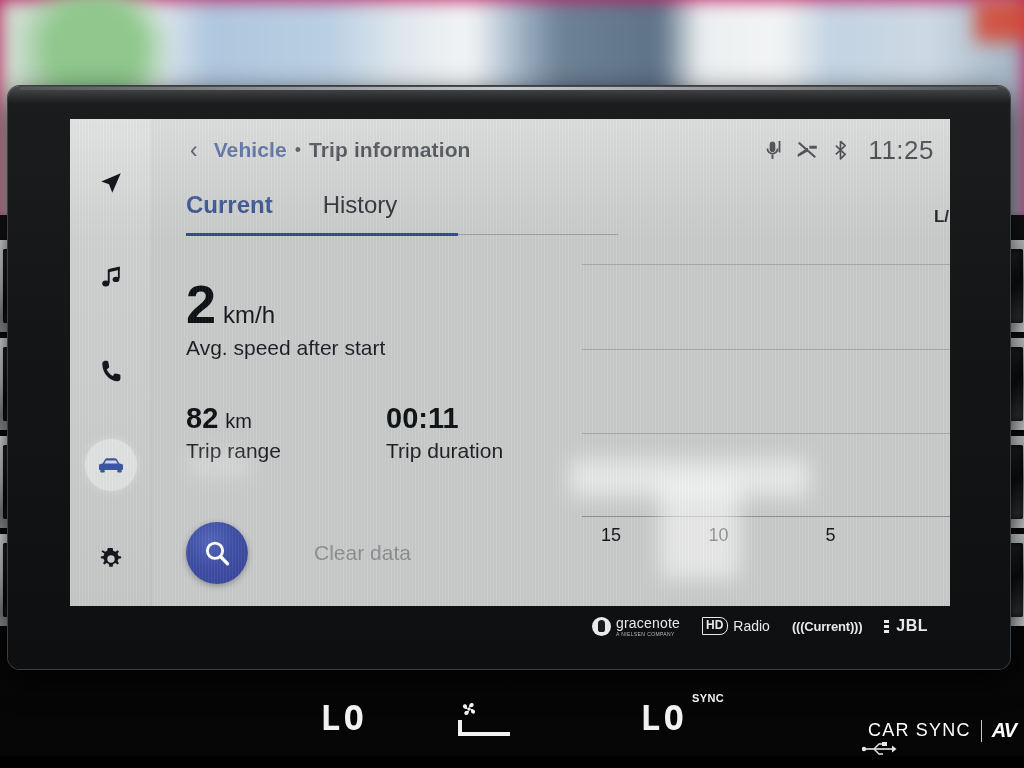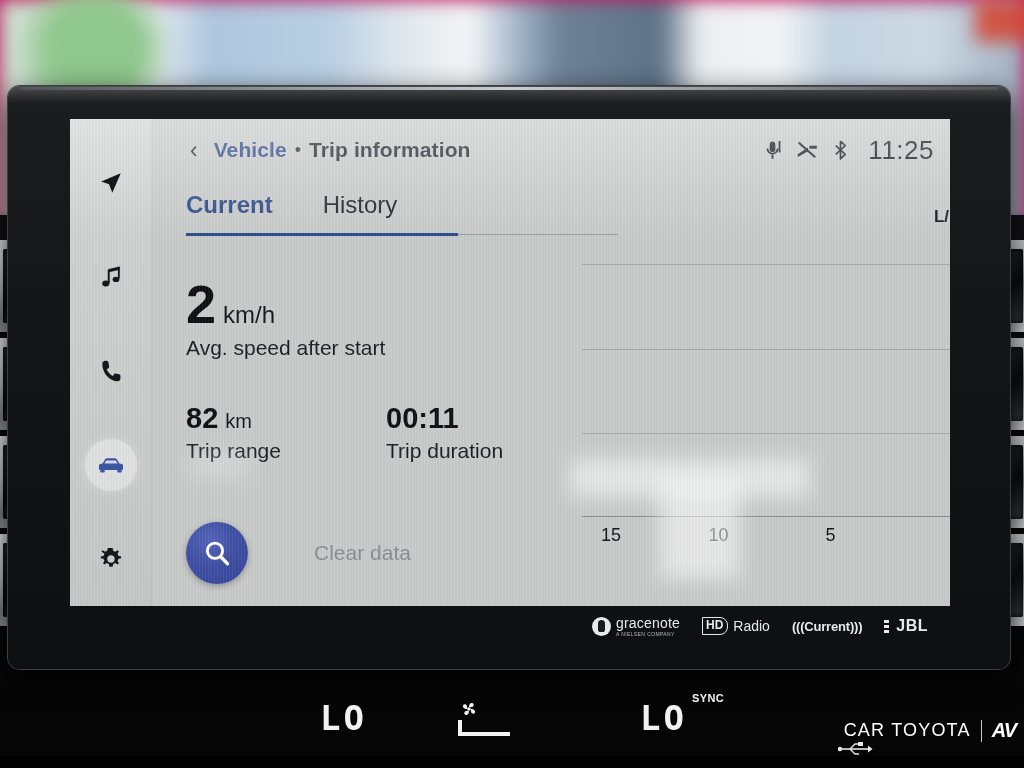--- a/index.html
+++ b/index.html
@@ -549,18 +549,18 @@
 
   <div class="carmedia">
     <svg class="cm-usb" viewBox="0 0 40 14">
       <path d="M2 7 L30 7" stroke="#ffffff" stroke-width="1.6" fill="none"></path>
       <circle cx="2" cy="7" r="2.2" fill="#ffffff"></circle>
       <path d="M12 7 L17 2 L21 2" stroke="#ffffff" stroke-width="1.4" fill="none"></path>
       <path d="M12 7 L17 12 L21 12" stroke="#ffffff" stroke-width="1.4" fill="none"></path>
       <rect x="20" y="0" width="5" height="4" fill="#ffffff"></rect>
       <path d="M30 3.6 L34.5 7 L30 10.4 Z" fill="#ffffff"></path>
     </svg>
-    <span class="cm-text">CAR TOYOTA</span>
+    <span class="cm-text">CAR SYNC</span>
     <span class="cm-sep"></span>
     <span class="cm-av">AV</span>
   </div>
 
 </div>
 
 </body></html>

